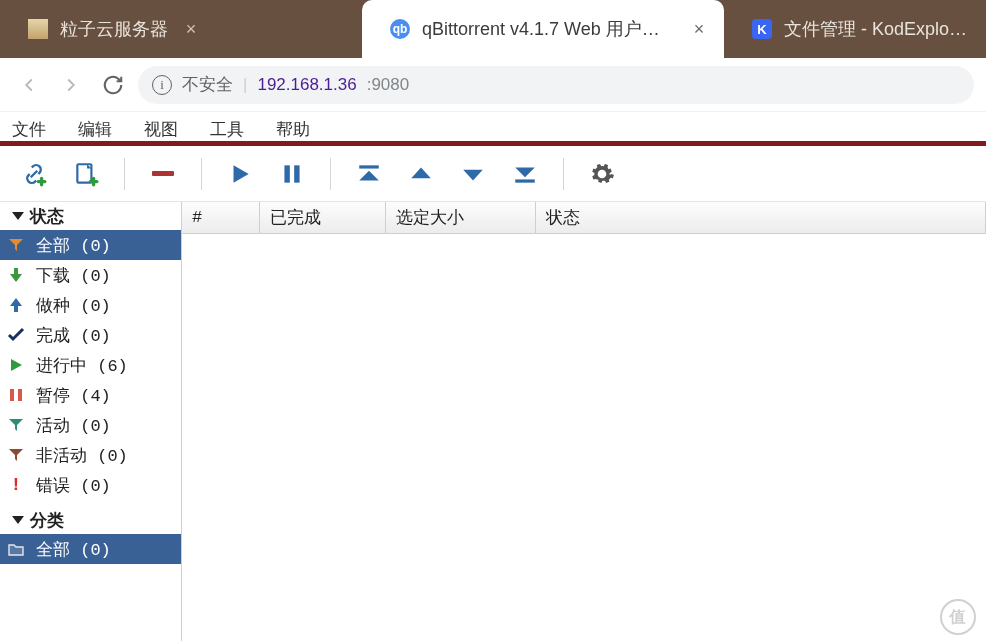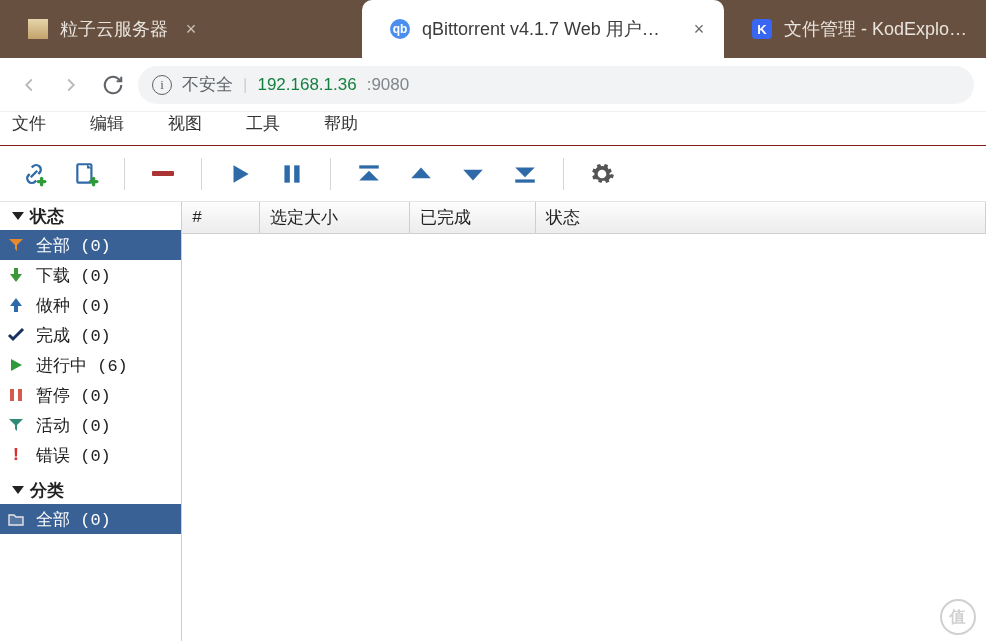--- a/index.html
+++ b/index.html
@@ -17,26 +17,26 @@
 .t1 { flex: 0 0 362px; }
 .t2 { flex: 0 0 362px; }
 .t3 { flex: 1; }
 
 
 .addr-row { height: 54px; display: flex; align-items: center; padding: 0 12px; gap: 8px; background: #fff; border-bottom: 1px solid #f0f0f0; }
 .nav-btn { width: 34px; height: 34px; display: flex; align-items: center; justify-content: center; color: #5f6368; font-size: 22px; }
 .nav-btn.disabled { color: #b9b9b9; }
 .addr-pill { flex: 1; height: 38px; border-radius: 19px; background: #f1f3f4; display: flex; align-items: center; padding: 0 14px; gap: 10px; color: #5f6368; font-size: 17px; }
 .addr-pill .sep { color: #cfcfcf; }
-.addr-pill .host { color: #15803d; }
+.addr-pill .host { color: #4c1d95; }
 .addr-pill .port { color: #80868b; }
 .info-icon { width: 20px; height: 20px; border: 1.6px solid #5f6368; border-radius: 50%; display: flex; align-items: center; justify-content: center; font-size: 13px; line-height: 1; font-family: Georgia, serif; }
 
 
-.menu-bar { height: 34px; display: flex; align-items: flex-start; gap: 44px; padding: 0 12px; border-bottom: 1px solid #7f1d1d; font-size: 17px; color: #333; }
+.menu-bar { height: 34px; display: flex; align-items: flex-end; gap: 32px; padding: 0 12px; border-bottom: 5px solid #7f1d1d; font-size: 17px; color: #333; }
 .menu-item { cursor: default; }
 
 
 .toolbar { height: 56px; display: flex; align-items: center; gap: 0; padding: 0 8px; border-bottom: 1px solid #e4e4e4; }
 .tool-btn { width: 52px; height: 40px; display: flex; align-items: center; justify-content: center; color: #33629a; cursor: default; }
 .tool-sep { width: 1px; height: 32px; background: #d6d6d6; margin: 0 12px; }
 .tool-btn svg { width: 26px; height: 26px; }
 .minus { width: 22px; height: 5px; background: #a33; border-radius: 1px; }
 
 
@@ -246,29 +246,37 @@
           </span>
         <span>进行中 (6)</span>
       </div>
       <div class="side-item">
         <span class="ic">
             <svg width="16" height="16" viewBox="0 0 16 16" fill="#d65a4a">
               <rect x="2" y="2" width="4" height="12"></rect>
               <rect x="10" y="2" width="4" height="12"></rect>
             </svg>
           </span>
-        <span>暂停 (0)</span>
+        <span>暂停 (4)</span>
       </div>
       <div class="side-item">
         <span class="ic">
             <svg width="16" height="16" viewBox="0 0 16 16" fill="#2e8b77">
               <polygon points="1,2 15,2 9,8 9,14 7,12 7,8"></polygon>
             </svg>
           </span>
         <span>活动 (0)</span>
+      </div>
+      <div class="side-item">
+        <span class="ic">
+            <svg width="16" height="16" viewBox="0 0 16 16" fill="#8a4a2e">
+              <polygon points="1,2 15,2 9,8 9,14 7,12 7,8"></polygon>
+            </svg>
+          </span>
+        <span>非活动 (0)</span>
       </div>
       <div class="side-item">
         <span class="ic" style="color:#d62f2f; font-weight:900; font-size:18px;">!</span>
         <span>错误 (0)</span>
       </div>
     </div>
 
     <div class="side-header" style="margin-top:6px;text-align:right;">
       <span class="chevdown"></span>
       <span>分类</span>
@@ -283,25 +291,25 @@
         <span>全部 (0)</span>
       </div>
     </div>
   </div>
 
   <div class="table-wrap">
     <div class="thead">
       <div class="th" style="width:78px">
           <span>#</span>
         </div>
+      <div class="th" style="width:126px">
+          <span>已完成</span>
+        </div>
       <div class="th" style="width:150px">
           <span>选定大小</span>
-        </div>
-      <div class="th" style="width:126px">
-          <span>已完成</span>
         </div>
       <div class="th" style="flex:1">
           <span>状态</span>
         </div>
     </div>
     <div style="flex:1"></div>
   </div>
 </div>
 
 <div class="watermark">

